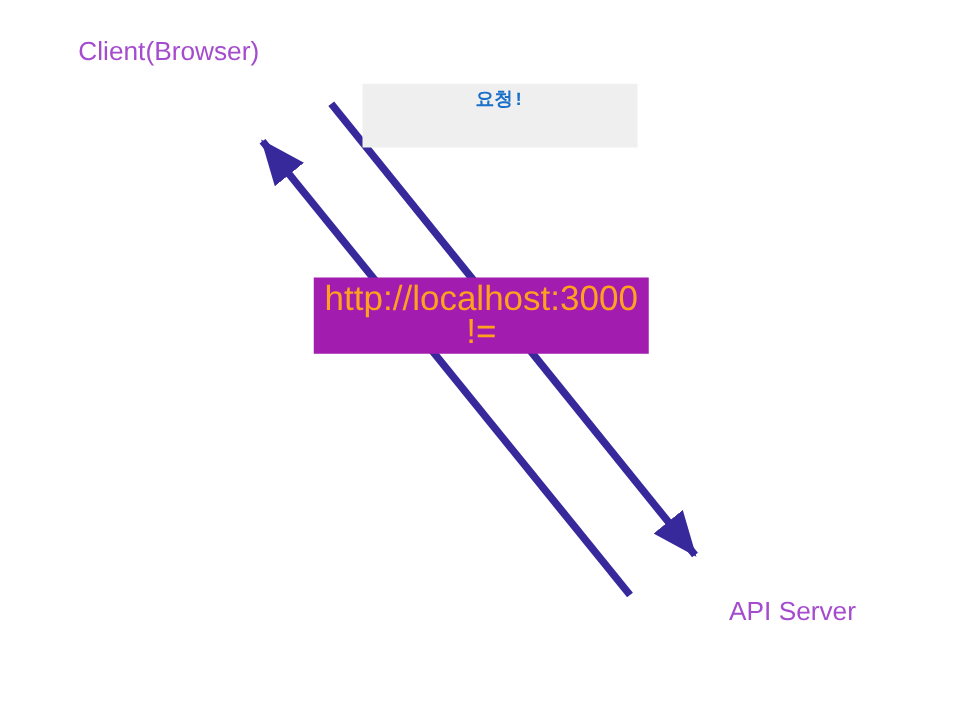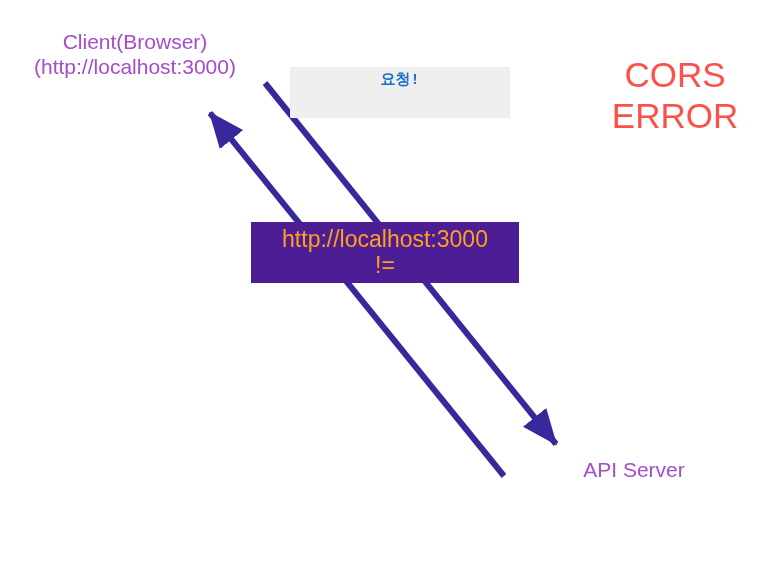--- a/index.html
+++ b/index.html
@@ -54,28 +54,28 @@
     left: 597px;
     top: 54px;
     width: 156px;
     font-size: 35px;
     line-height: 41px;
   }
   .origin-mismatch-label {
     left: 251px;
     top: 222px;
     width: 268px;
-    font-size: 23px;
+    font-size: 28px;
     line-height: 26px;
     padding: 4px 0 5px 0;
-    background: #4c1d95; 
+    background: #a21caf; 
   }
   .api-server-label {
     left: 514px;
-    top: 457px;
+    top: 477px;
     width: 240px;
     font-size: 21px;
     line-height: 26px;
   }
 </style>
 </head>
 <body>
 
 <div class="canvas" style="background-color: rgb(255, 255, 255);">
 
@@ -84,31 +84,26 @@
       <marker id="ah" markerWidth="6" markerHeight="5" refX="5.7" refY="2.5" orient="auto">
         <polygon points="0,0 6,2.5 0,5" fill="#37289b"></polygon>
       </marker>
     </defs>
     <line x1="265" y1="83" x2="556" y2="444" stroke-width="6" marker-end="url(#ah)" stroke="#37289b"></line>
     <line x1="504" y1="476" x2="210" y2="113" stroke-width="6" marker-end="url(#ah)" stroke="#37289b"></line>
   </svg>
 
   <div class="label client-label" style="color: rgb(164, 75, 206);">
     <div>Client(Browser)</div>
-    <div>(http://localhost:3000)</div>
   </div>
 
   <div class="label request-label" style="color: rgb(26, 111, 201); background-color: rgb(239, 239, 239); font-family: Liberation Mono, monospace;">
     <div class="line-1">요청!</div>
   </div>
 
-  <div class="label cors-error-label" style="color: rgb(251, 81, 73);">
-    <div>CORS</div>
-    <div>ERROR</div>
-  </div>
 
   <div class="label origin-mismatch-label" style="color: rgb(255, 160, 30);">
     <div>http://localhost:3000</div>
     <div>!=</div>
   </div>
 
   <div class="label api-server-label" style="color: rgb(164, 75, 206);">
     <div>API Server</div>
   </div>
 

